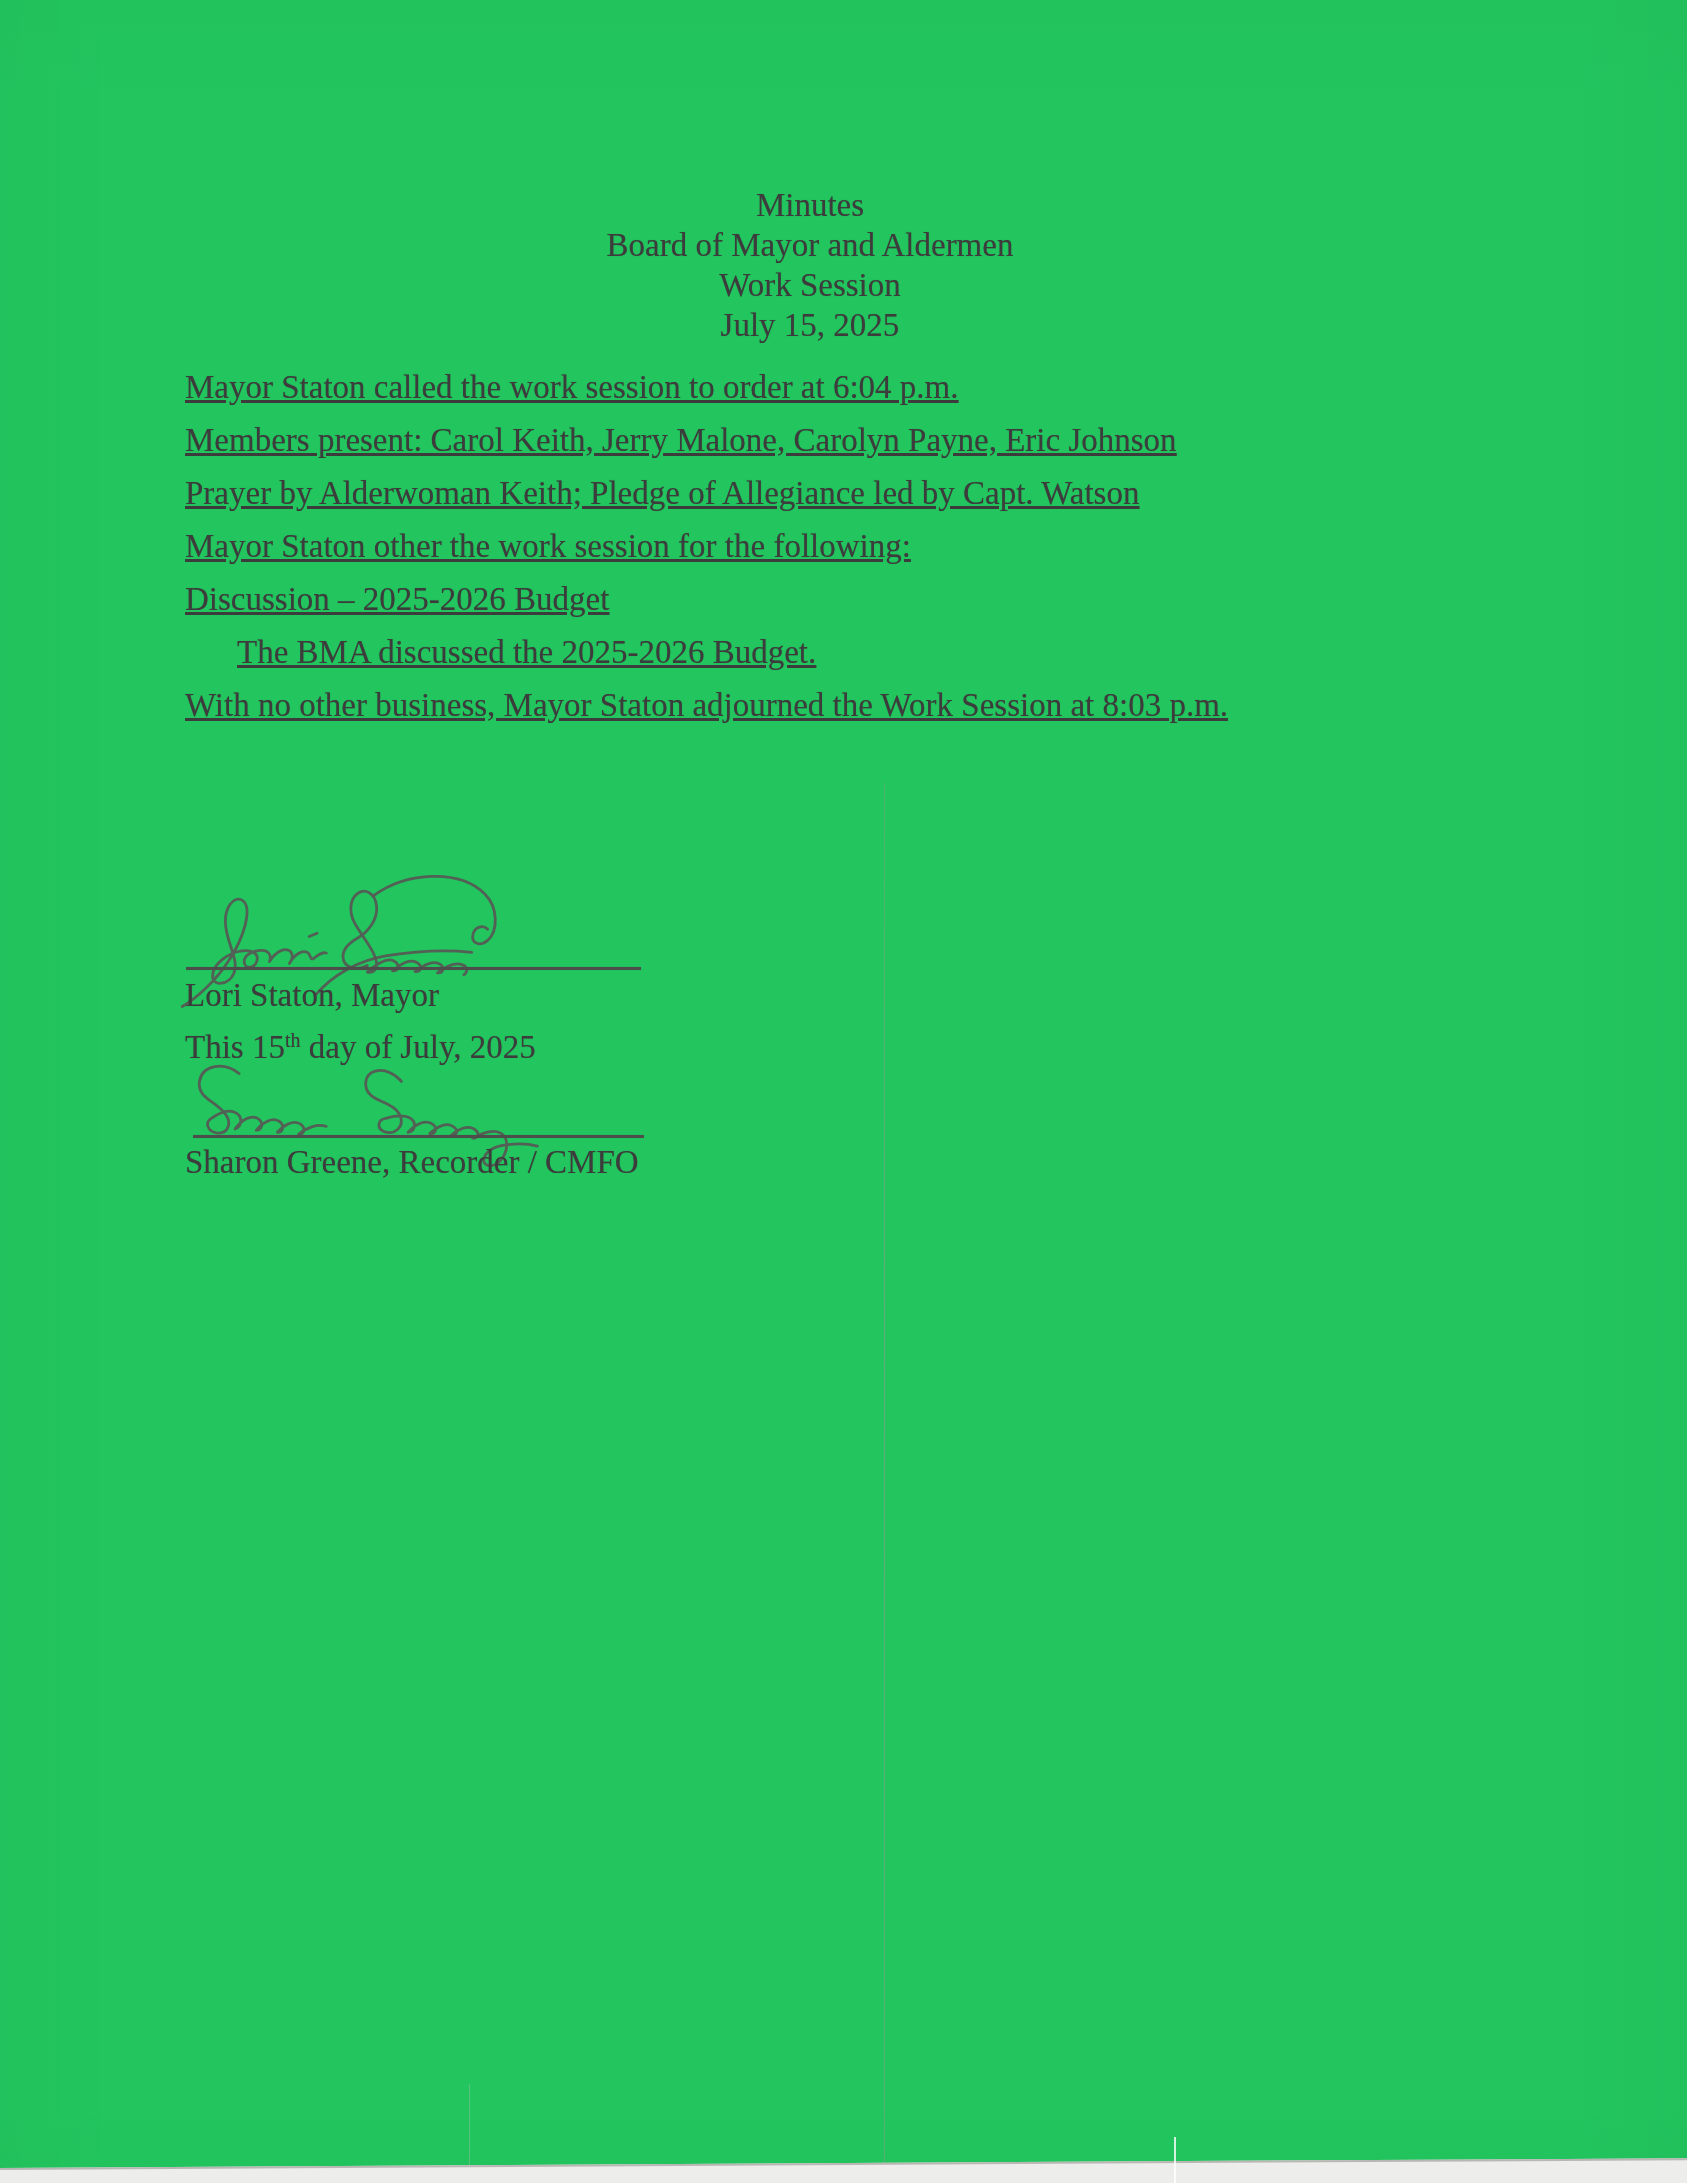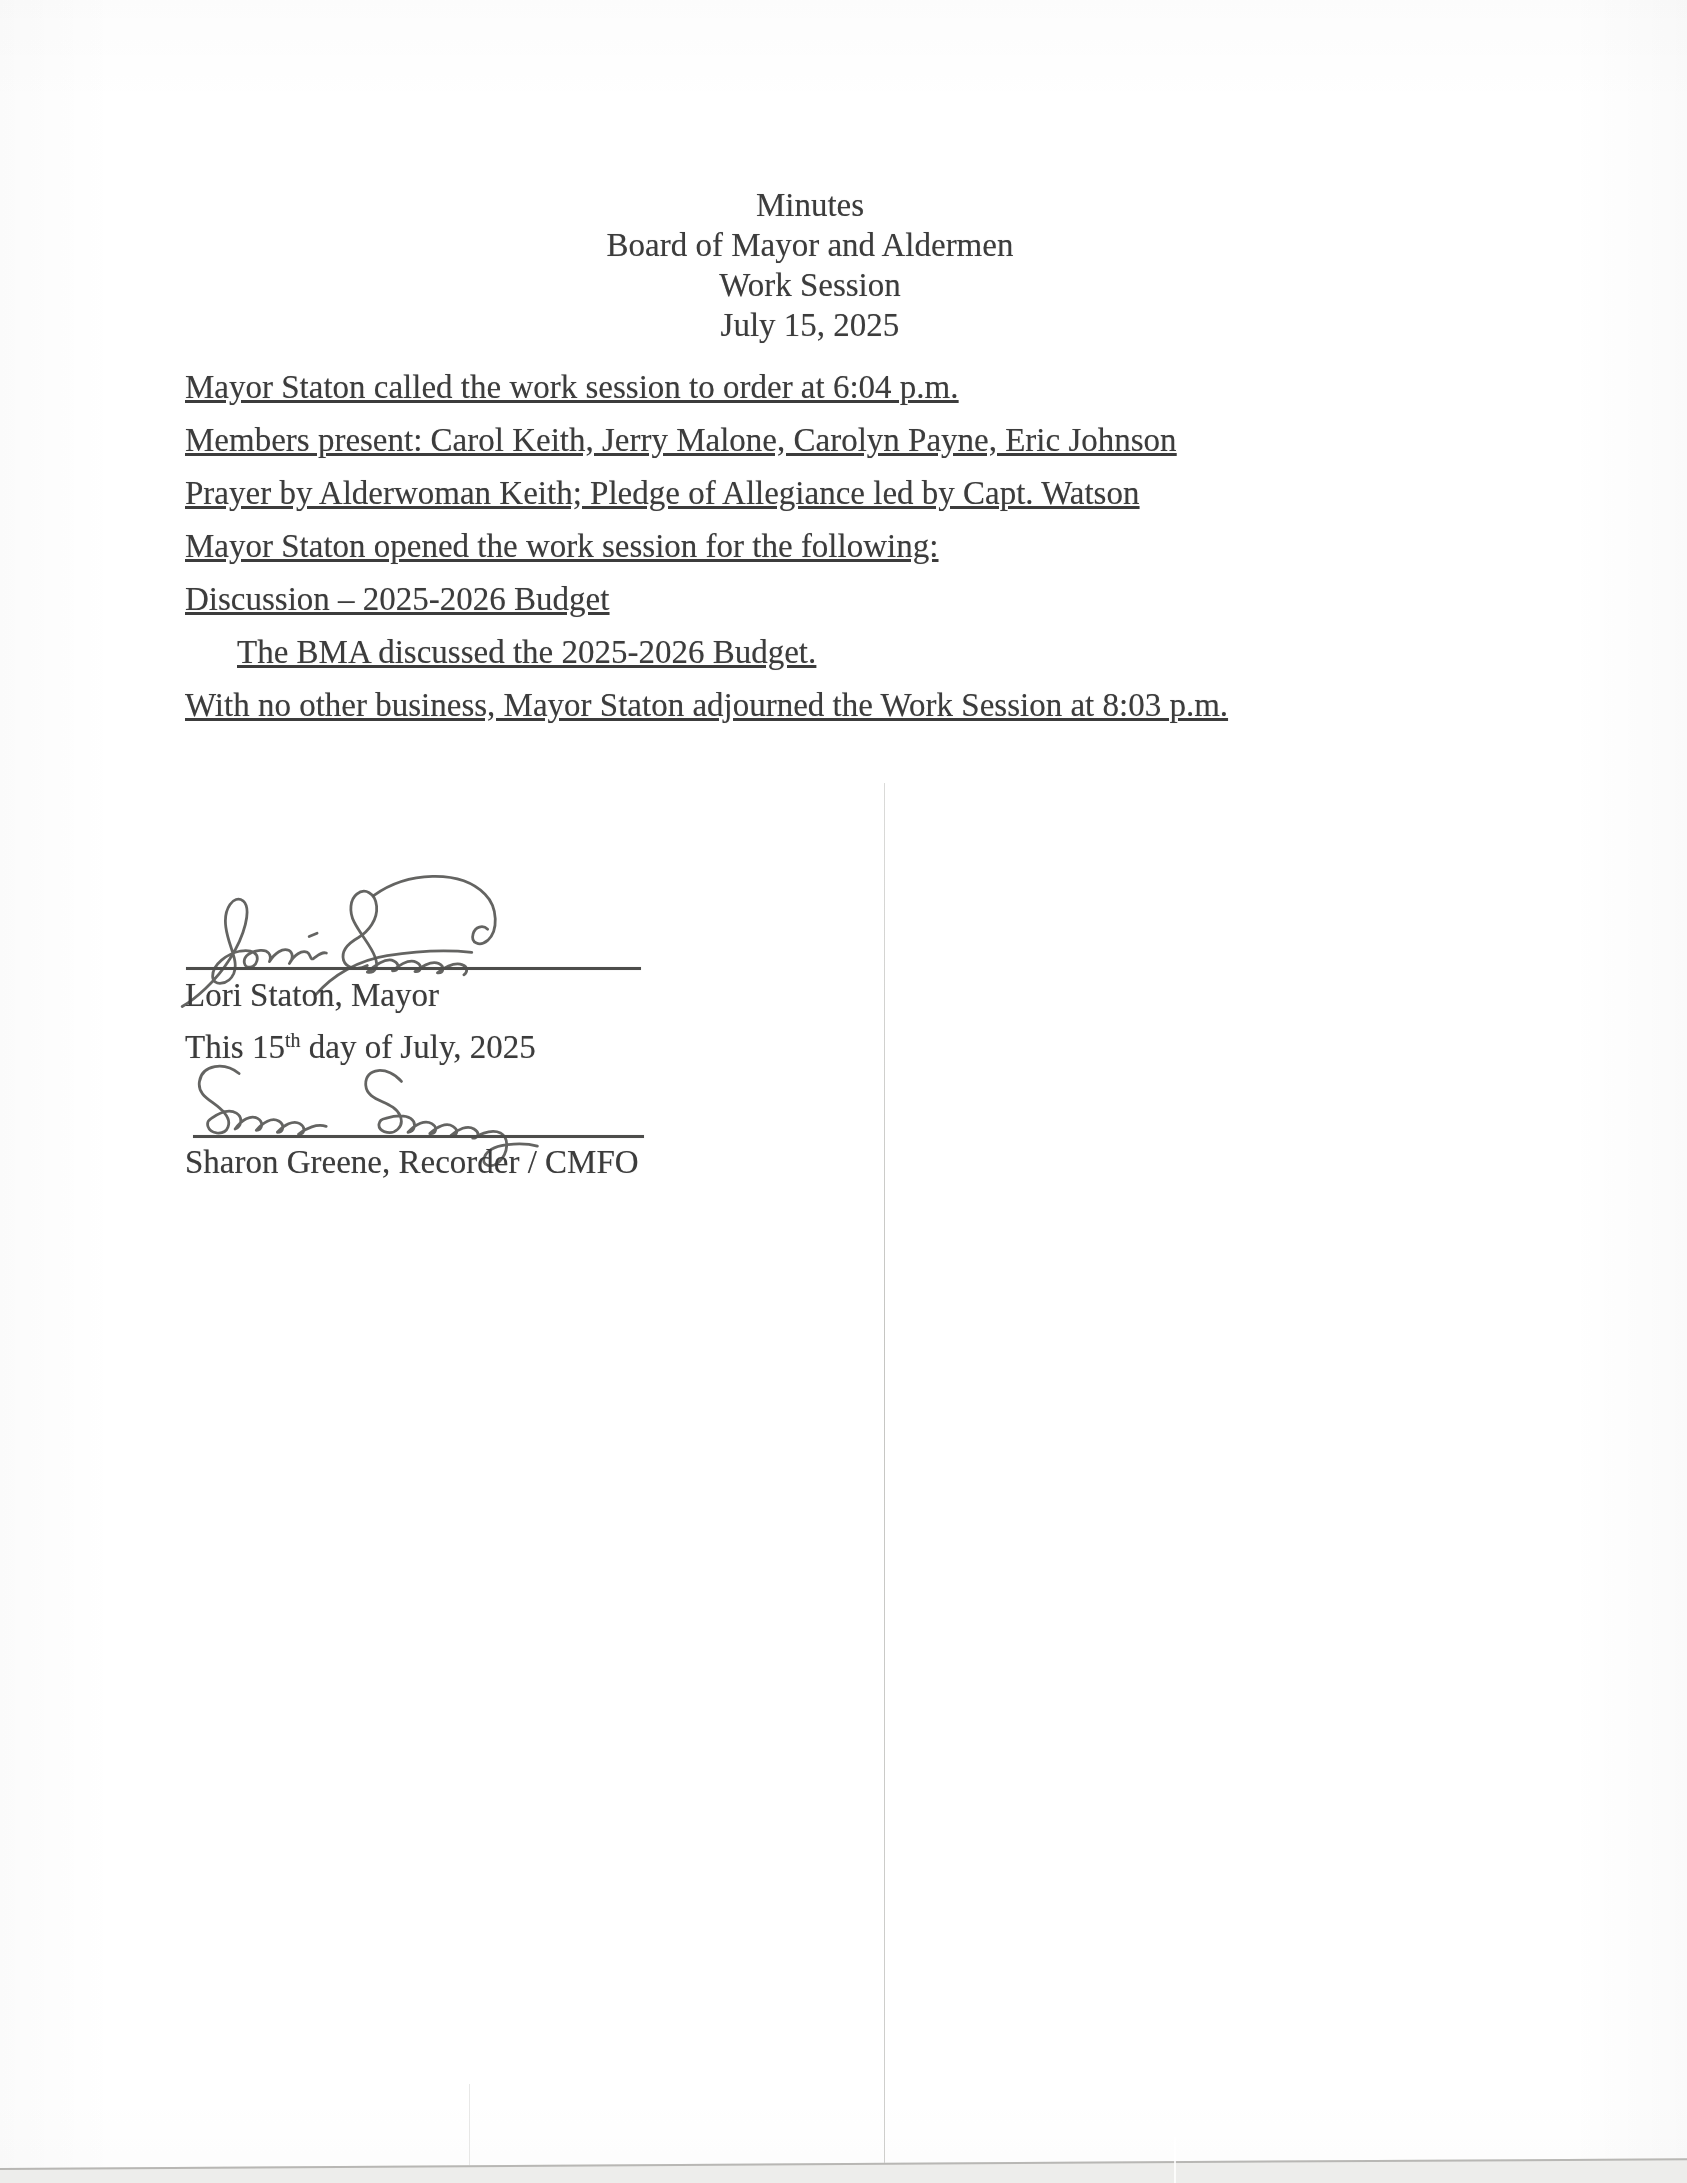--- a/index.html
+++ b/index.html
@@ -1,20 +1,20 @@
 <!DOCTYPE html>
 <html style="font-size:10.6px"><head>
 <meta charset="utf-8">
 <style>
   html, body { margin: 0; padding: 0; background: #e8e8e6; }
   .page {
     position: relative;
     width: 1687px;
     height: 2183px;
-    background: #ffffff;
+    background: #22c55e;
     overflow: hidden;
     font-family: "Liberation Serif", "DejaVu Serif", serif;
     color: #3c3c3c;
   }
   
   .page::before {
     content: "";
     position: absolute; inset: 0;
     background:
       linear-gradient(90deg, rgba(0,0,0,0.015), rgba(0,0,0,0) 7%, rgba(0,0,0,0) 93%, rgba(0,0,0,0.018)),
@@ -102,21 +102,21 @@
     <div>Minutes</div>
     <div>Board of Mayor and Aldermen</div>
     <div>Work Session</div>
     <div>July 15, 2025</div>
   </header>
 
   <main class="doc-body">
     <p>Mayor Staton called the work session to order at 6:04 p.m.</p>
     <p>Members present: Carol Keith, Jerry Malone, Carolyn Payne, Eric Johnson</p>
     <p>Prayer by Alderwoman Keith; Pledge of Allegiance led by Capt. Watson</p>
-    <p>Mayor Staton opened the work session for the following:</p>
+    <p>Mayor Staton other the work session for the following:</p>
     <p>Discussion – 2025-2026 Budget</p>
     <p class="indent">The BMA discussed the 2025-2026 Budget.</p>
     <p>With no other business, Mayor Staton adjourned the Work Session at 8:03 p.m.</p>
   </main>
 
   <svg class="sig-svg" style="left:169px; top:853px;" width="357" height="159" viewBox="0 0 540 240" aria-label="Lori Staton">
     <path d="M 20 232 C 40 220, 70 195, 92 160 C 114 126, 126 84, 112 72 C 98 62, 82 84, 86 112
              C 90 142, 106 162, 98 182 C 90 200, 66 202, 66 186 C 66 168, 88 152, 108 148
              C 126 145, 136 152, 133 163 C 130 174, 116 176, 114 166 C 112 156, 124 148, 138 147
              C 150 146, 156 154, 152 164 C 160 151, 172 143, 181 147 C 189 151, 187 162, 182 167

